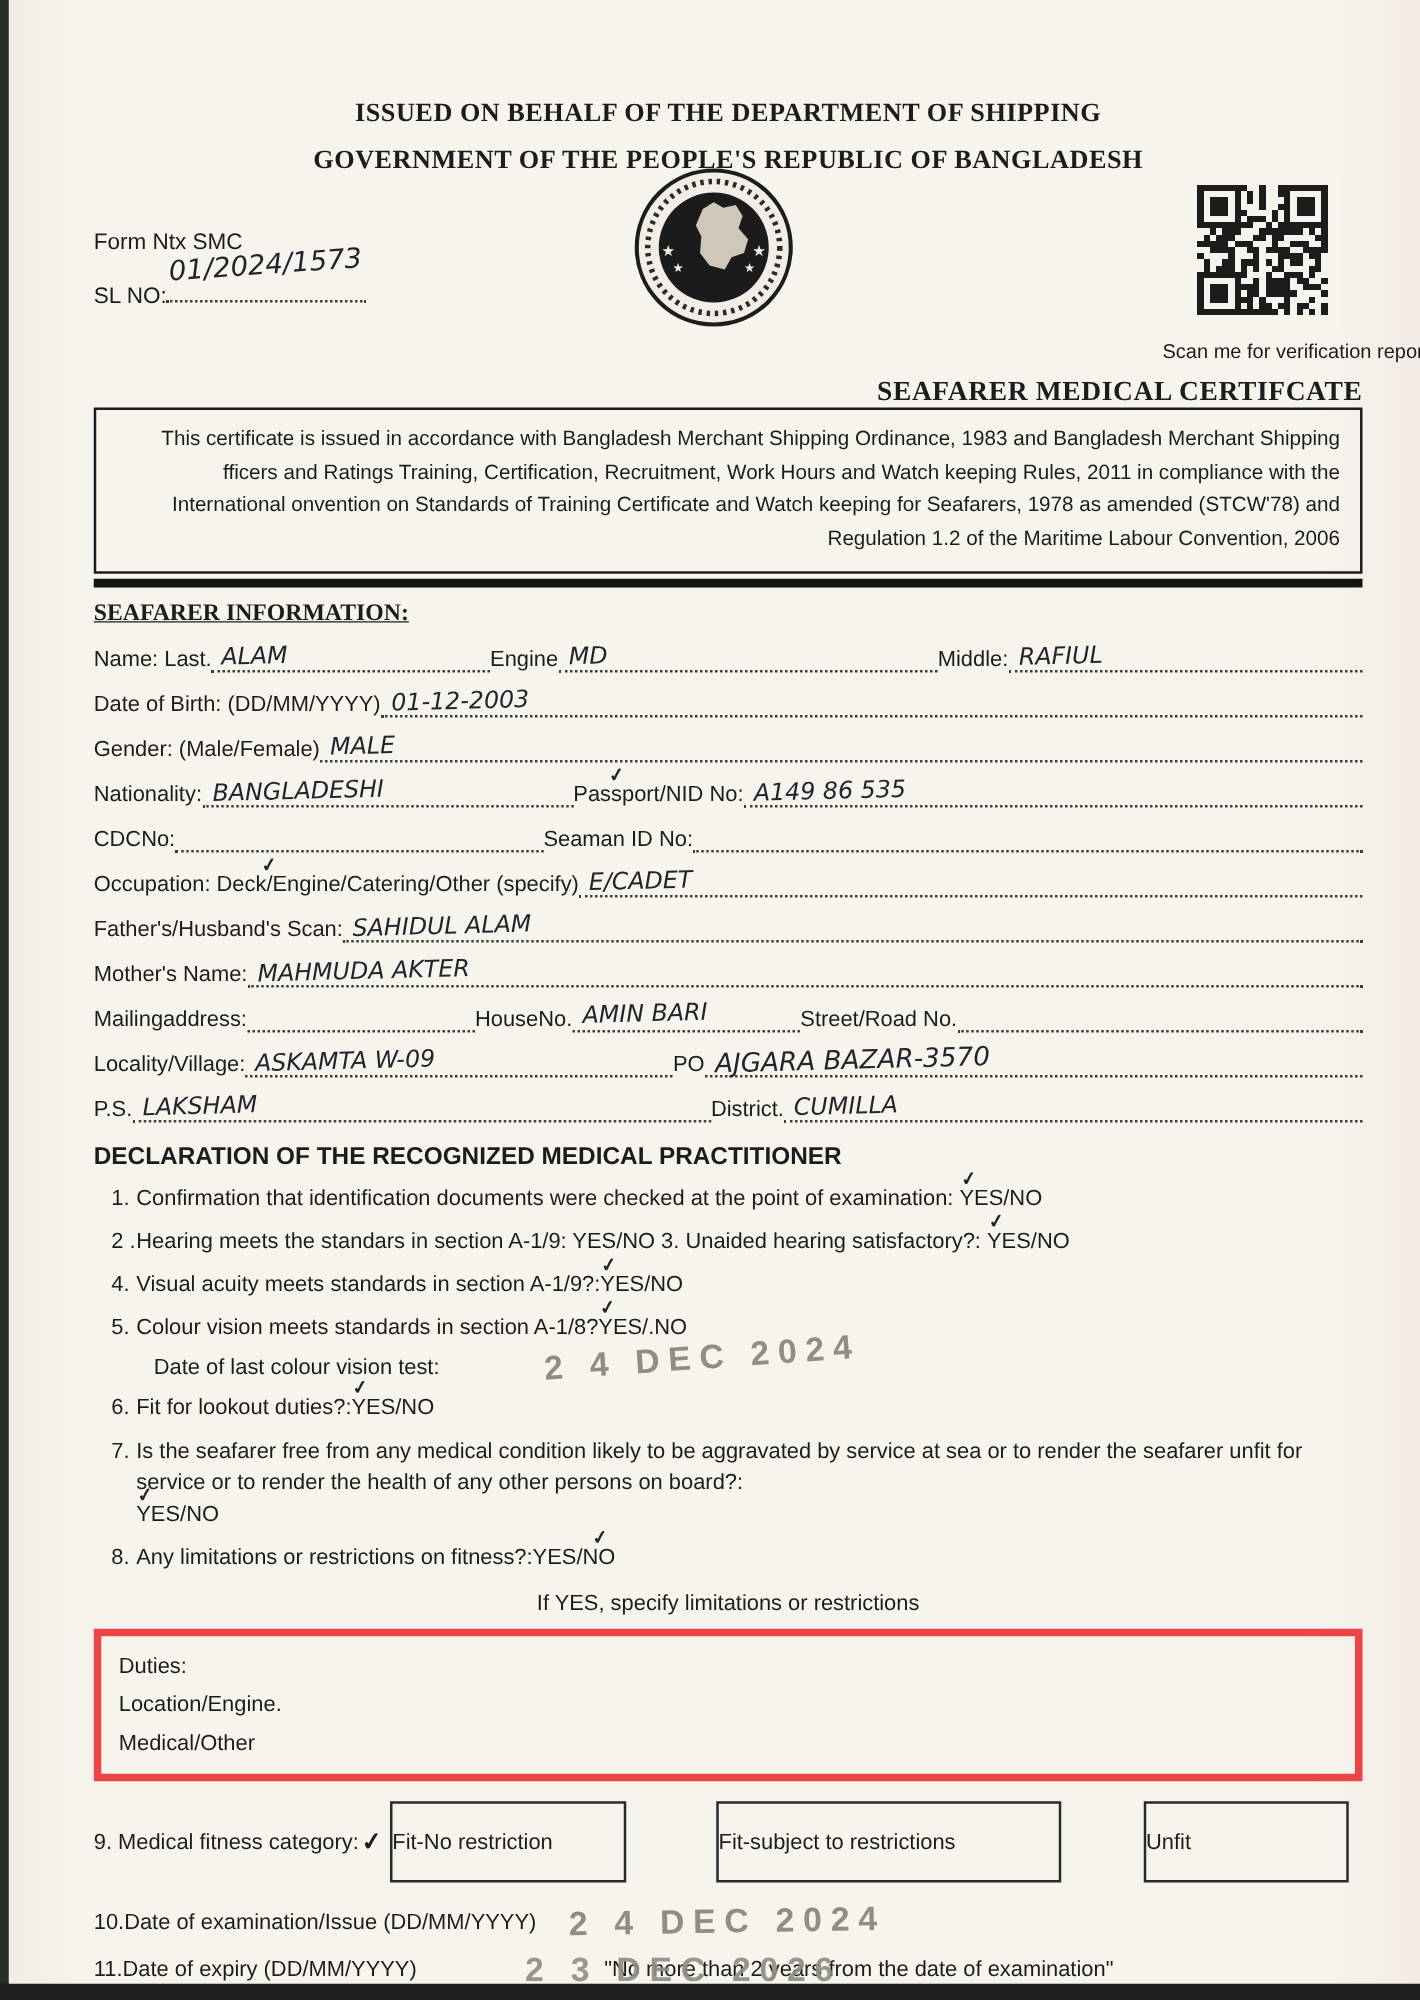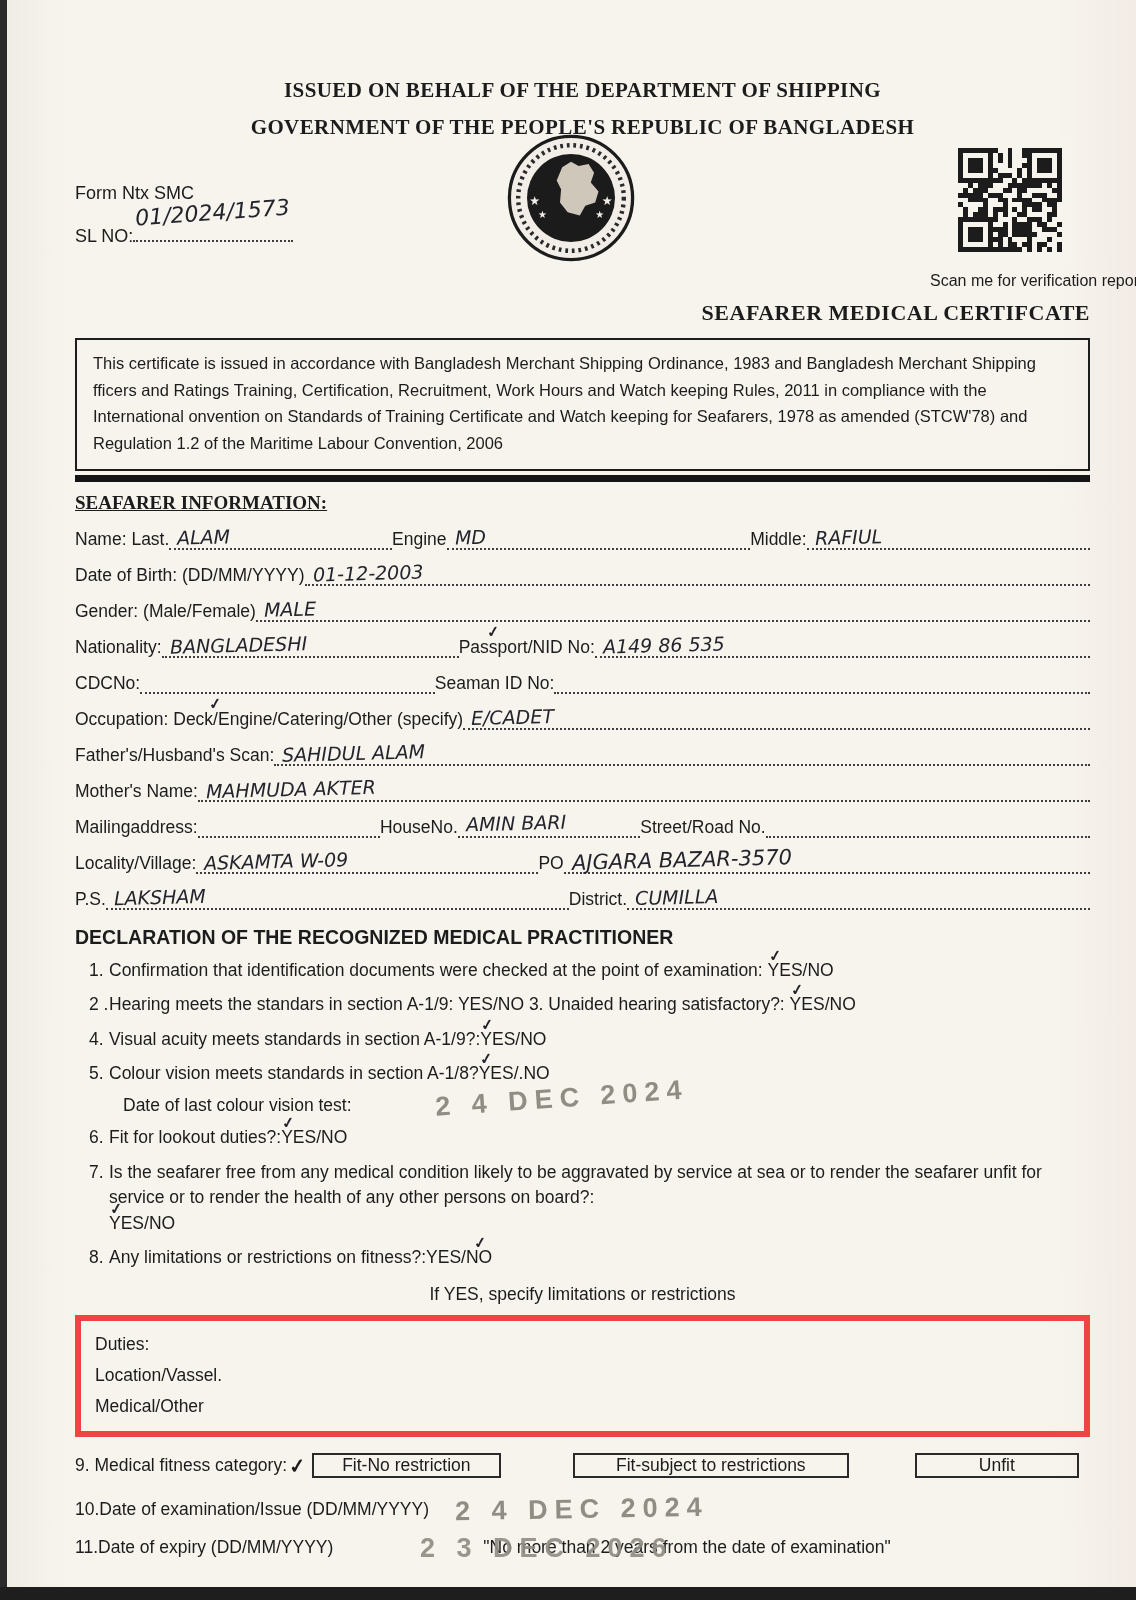--- a/index.html
+++ b/index.html
@@ -21,21 +21,21 @@
   .sl-line{position:absolute;left:0;top:78px;font-size:18px;}
   .sl-dots{display:inline-block;width:160px;border-bottom:2px dotted #3c3c3c;height:14px;position:relative;}
   .hw{font-family:"DejaVu Sans",sans-serif;font-style:italic;color:#24242c;display:inline-block;}
   .sl-val{position:absolute;left:2px;top:-26px;font-size:22px;transform:rotate(-4deg);white-space:nowrap;}
   .seal{position:absolute;left:430px;top:-16px;}
   .qr-wrap{position:absolute;right:0;top:-10px;width:160px;text-align:center;}
   .qr-cap{font-size:16px;margin-top:6px;white-space:nowrap;}
 
   .title{font-family:"Liberation Serif",serif;font-weight:700;text-align:right;font-size:22px;margin-top:2px;letter-spacing:.5px;}
 
-  .intro-box{border:2.5px solid #1d1d1d;margin-top:12px;padding:10px 16px 12px 16px;font-size:16.5px;line-height:1.62;}
+  .intro-box{border:2.5px solid #1d1d1d;padding:10px 16px 12px 16px;font-size:16.5px;line-height:1.62;text-align:right;}
   .bar{height:7px;background:#141414;margin-top:4px;}
 
   .sec-h{font-family:"Liberation Serif",serif;font-weight:700;font-size:19px;margin-top:10px;text-decoration:underline;}
   .row{display:flex;align-items:flex-end;margin-top:15px;font-size:17.5px;white-space:nowrap;}
   .lbl{flex:0 0 auto;position:relative;}
   .fill{flex:1 1 auto;border-bottom:2px dotted #3d3d3d;position:relative;height:18px;}
   .val{position:absolute;left:8px;bottom:0px;font-size:19px;transform:rotate(-1.5deg);white-space:nowrap;}
   .ck{position:absolute;font-style:normal;font-weight:700;color:#23232b;transform:rotate(-8deg);}
   .ck-lbl{top:-14px;font-size:15px;}
   .yesw{position:relative;display:inline-block;}
@@ -48,21 +48,21 @@
   .item .num{flex:0 0 34px;padding-left:14px;box-sizing:border-box;}
   .item .txt{flex:1 1 auto;}
   .sub{padding-left:48px;font-size:17.5px;margin-top:9px;position:relative;}
   .stamp{font-weight:700;color:#8f8d84;letter-spacing:7px;white-space:nowrap;font-size:27px;}
   .stamp-cv{position:absolute;left:360px;top:-12px;transform:rotate(-4deg);}
   .ifyes{text-align:center;font-size:17.5px;margin-top:14px;}
   .duties-box{border:6px solid #ef4444;margin-top:10px;padding:8px 14px 10px 14px;font-size:17.5px;line-height:1.75;}
 
   .cat-row{display:flex;align-items:center;margin-top:16px;font-size:17.5px;position:relative;}
   .cat-tick{font-size:20px;font-weight:700;margin:0 6px 0 2px;transform:rotate(-6deg);display:inline-block;}
-  .opt{border:2px solid #2a2a2a;text-align:center;padding:0 0;font-size:17.5px;}
+  .opt{border:2px solid #2a2a2a;text-align:left;padding:20px 0;font-size:17.5px;}
   .opt1{width:185px;}
   .opt2{width:272px;margin-left:72px;}
   .opt3{width:160px;margin-left:66px;}
 
   .row10{display:flex;align-items:center;margin-top:16px;font-size:17.5px;position:relative;}
   .stamp-exam{margin-left:26px;transform:rotate(-1deg);}
   .row11{display:flex;align-items:flex-end;margin-top:12px;font-size:17.5px;position:relative;}
   .stamp-exp{position:absolute;left:345px;top:-4px;opacity:.92;}
   .quote11{margin-left:150px;}
 </style>
@@ -419,21 +419,21 @@
     <div class="item">
       <span class="num">8.</span>
       <span class="txt"><span>Any limitations or restrictions on fitness?:</span><span>YES</span><span>/</span><span class="yesw"><i class="ck" style="left:8px">✓</i><span>NO</span></span></span>
     </div>
   </div>
 
   <div class="ifyes">If YES, specify limitations or restrictions</div>
 
   <div class="duties-box">
     <div>Duties:</div>
-    <div>Location/Vassel.</div>
+    <div>Location/Engine.</div>
     <div>Medical/Other</div>
   </div>
 
   <div class="cat-row">
     <span>9.  Medical fitness category:</span>
     <span class="cat-tick">✓</span>
     <span class="opt opt1">Fit-No restriction</span>
     <span class="opt opt2">Fit-subject to restrictions</span>
     <span class="opt opt3">Unfit</span>
   </div>

